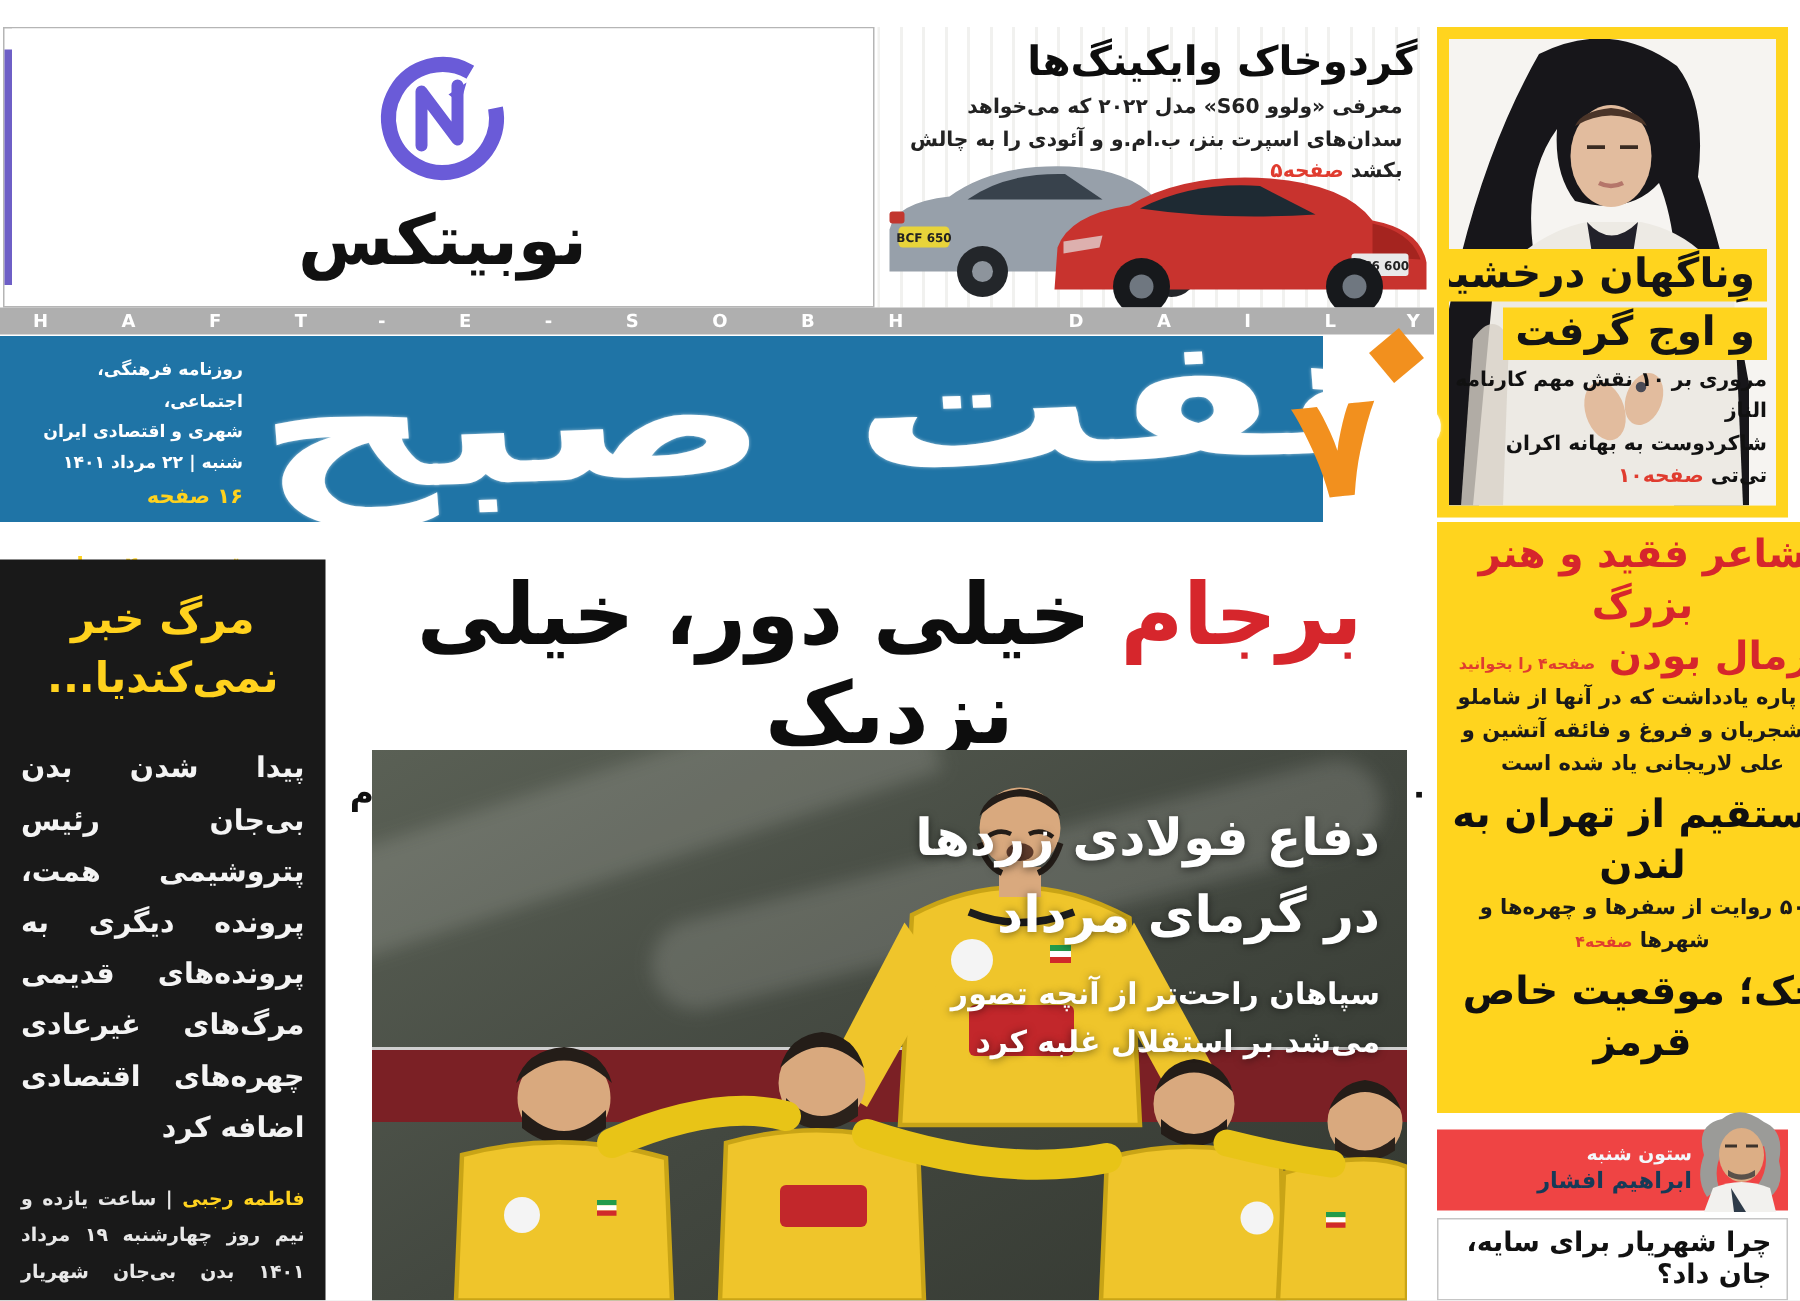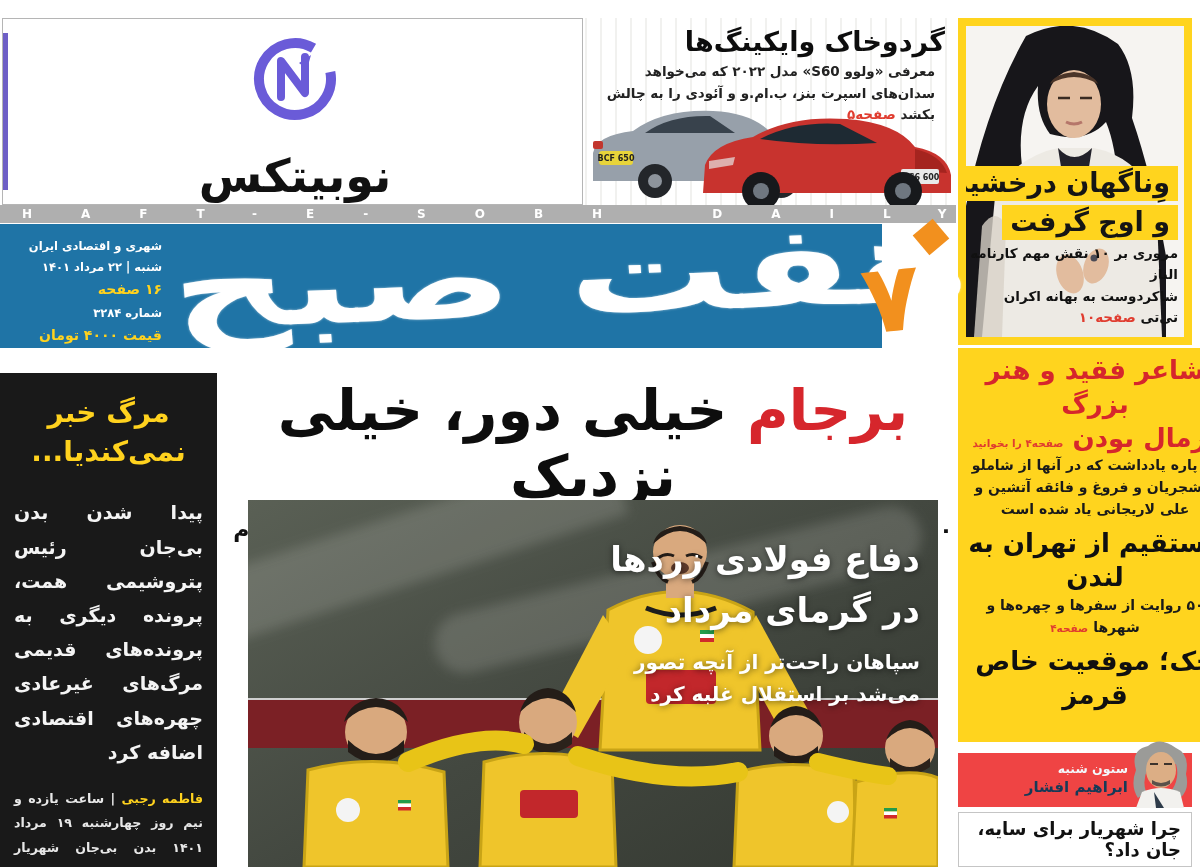--- a/index.html
+++ b/index.html
@@ -11,21 +11,21 @@
   .pref{color:#e03c2f;font-weight:bold;}
 
   
   #ad-nobitex{position:absolute;left:2px;top:18px;width:581px;height:187px;border:1px solid #b5b5b5;display:flex;}
   #nobitex-left{width:291px;background:#c8c7c5;padding:28px 20px 0 10px;direction:rtl;text-align:center;}
   .nb-line{font-size:27px;font-weight:bold;color:#31313f;line-height:1.55;}
   #nobitex-btn{display:inline-block;margin-top:16px;background:#6e5fc6;color:#fff;font-size:17px;font-weight:bold;
                padding:3px 16px;border-radius:8px;letter-spacing:.5px;direction:ltr;}
   #nobitex-divider{width:5px;background:#6e5fc6;margin:14px 0;}
   #nobitex-right{flex:1;background:#fff;text-align:center;padding-top:12px;}
-  #nobitex-brand{font-size:46px;font-weight:bold;color:#111;direction:rtl;margin-top:18px;}
+  #nobitex-brand{font-size:46px;font-weight:bold;color:#111;direction:rtl;margin-top:2px;}
 
   #ad-volvo{position:absolute;left:585px;top:18px;width:370px;height:187px;background:#fff;overflow:hidden;
             background-image:repeating-linear-gradient(90deg,#f1f1ef 0 2px,transparent 2px 15px);}
   #volvo-head{direction:rtl;text-align:right;padding:8px 10px 0 0;font-size:27px;font-weight:bold;color:#0d0d0d;}
   #volvo-sub{direction:rtl;text-align:right;padding:4px 10px 0 0;font-size:13.5px;font-weight:bold;color:#222;line-height:1.6;width:360px;}
   #volvo-cars{position:absolute;left:0;bottom:-4px;}
 
   
   #actress-box{position:absolute;left:958px;top:18px;width:234px;height:327px;background:#f7f6f3;
                border:8px solid #ffd41e;overflow:hidden;}
@@ -170,20 +170,21 @@
       <span>مروری بر ۱۰ نقش مهم کارنامه الناز</span><br>
       <span>شاکردوست به بهانه اکران تی‌تی</span>
       <span class="pref">صفحه۱۰</span>
     </div>
   </div>
 
   <div id="letters-strip">HAFT-E-SOBH DAILY</div>
 
   <div id="masthead-band">
     <div id="mast-info">
+      <div class="mi">روزنامه فرهنگی، اجتماعی،</div>
       <div class="mi">شهری و اقتصادی ایران</div>
       <div class="mi">شنبه | ۲۲ مرداد ۱۴۰۱</div>
       <div class="mi yellow">۱۶ صفحه</div>
       <div class="mi">شماره ۳۲۸۴</div>
       <div class="mi yellow">قیمت ۴۰۰۰ تومان</div>
     </div>
   </div>
   <div id="logo-wrap">
     <div id="logo-text">هفت صبح</div>
     <div id="logo-seven">۷</div>

